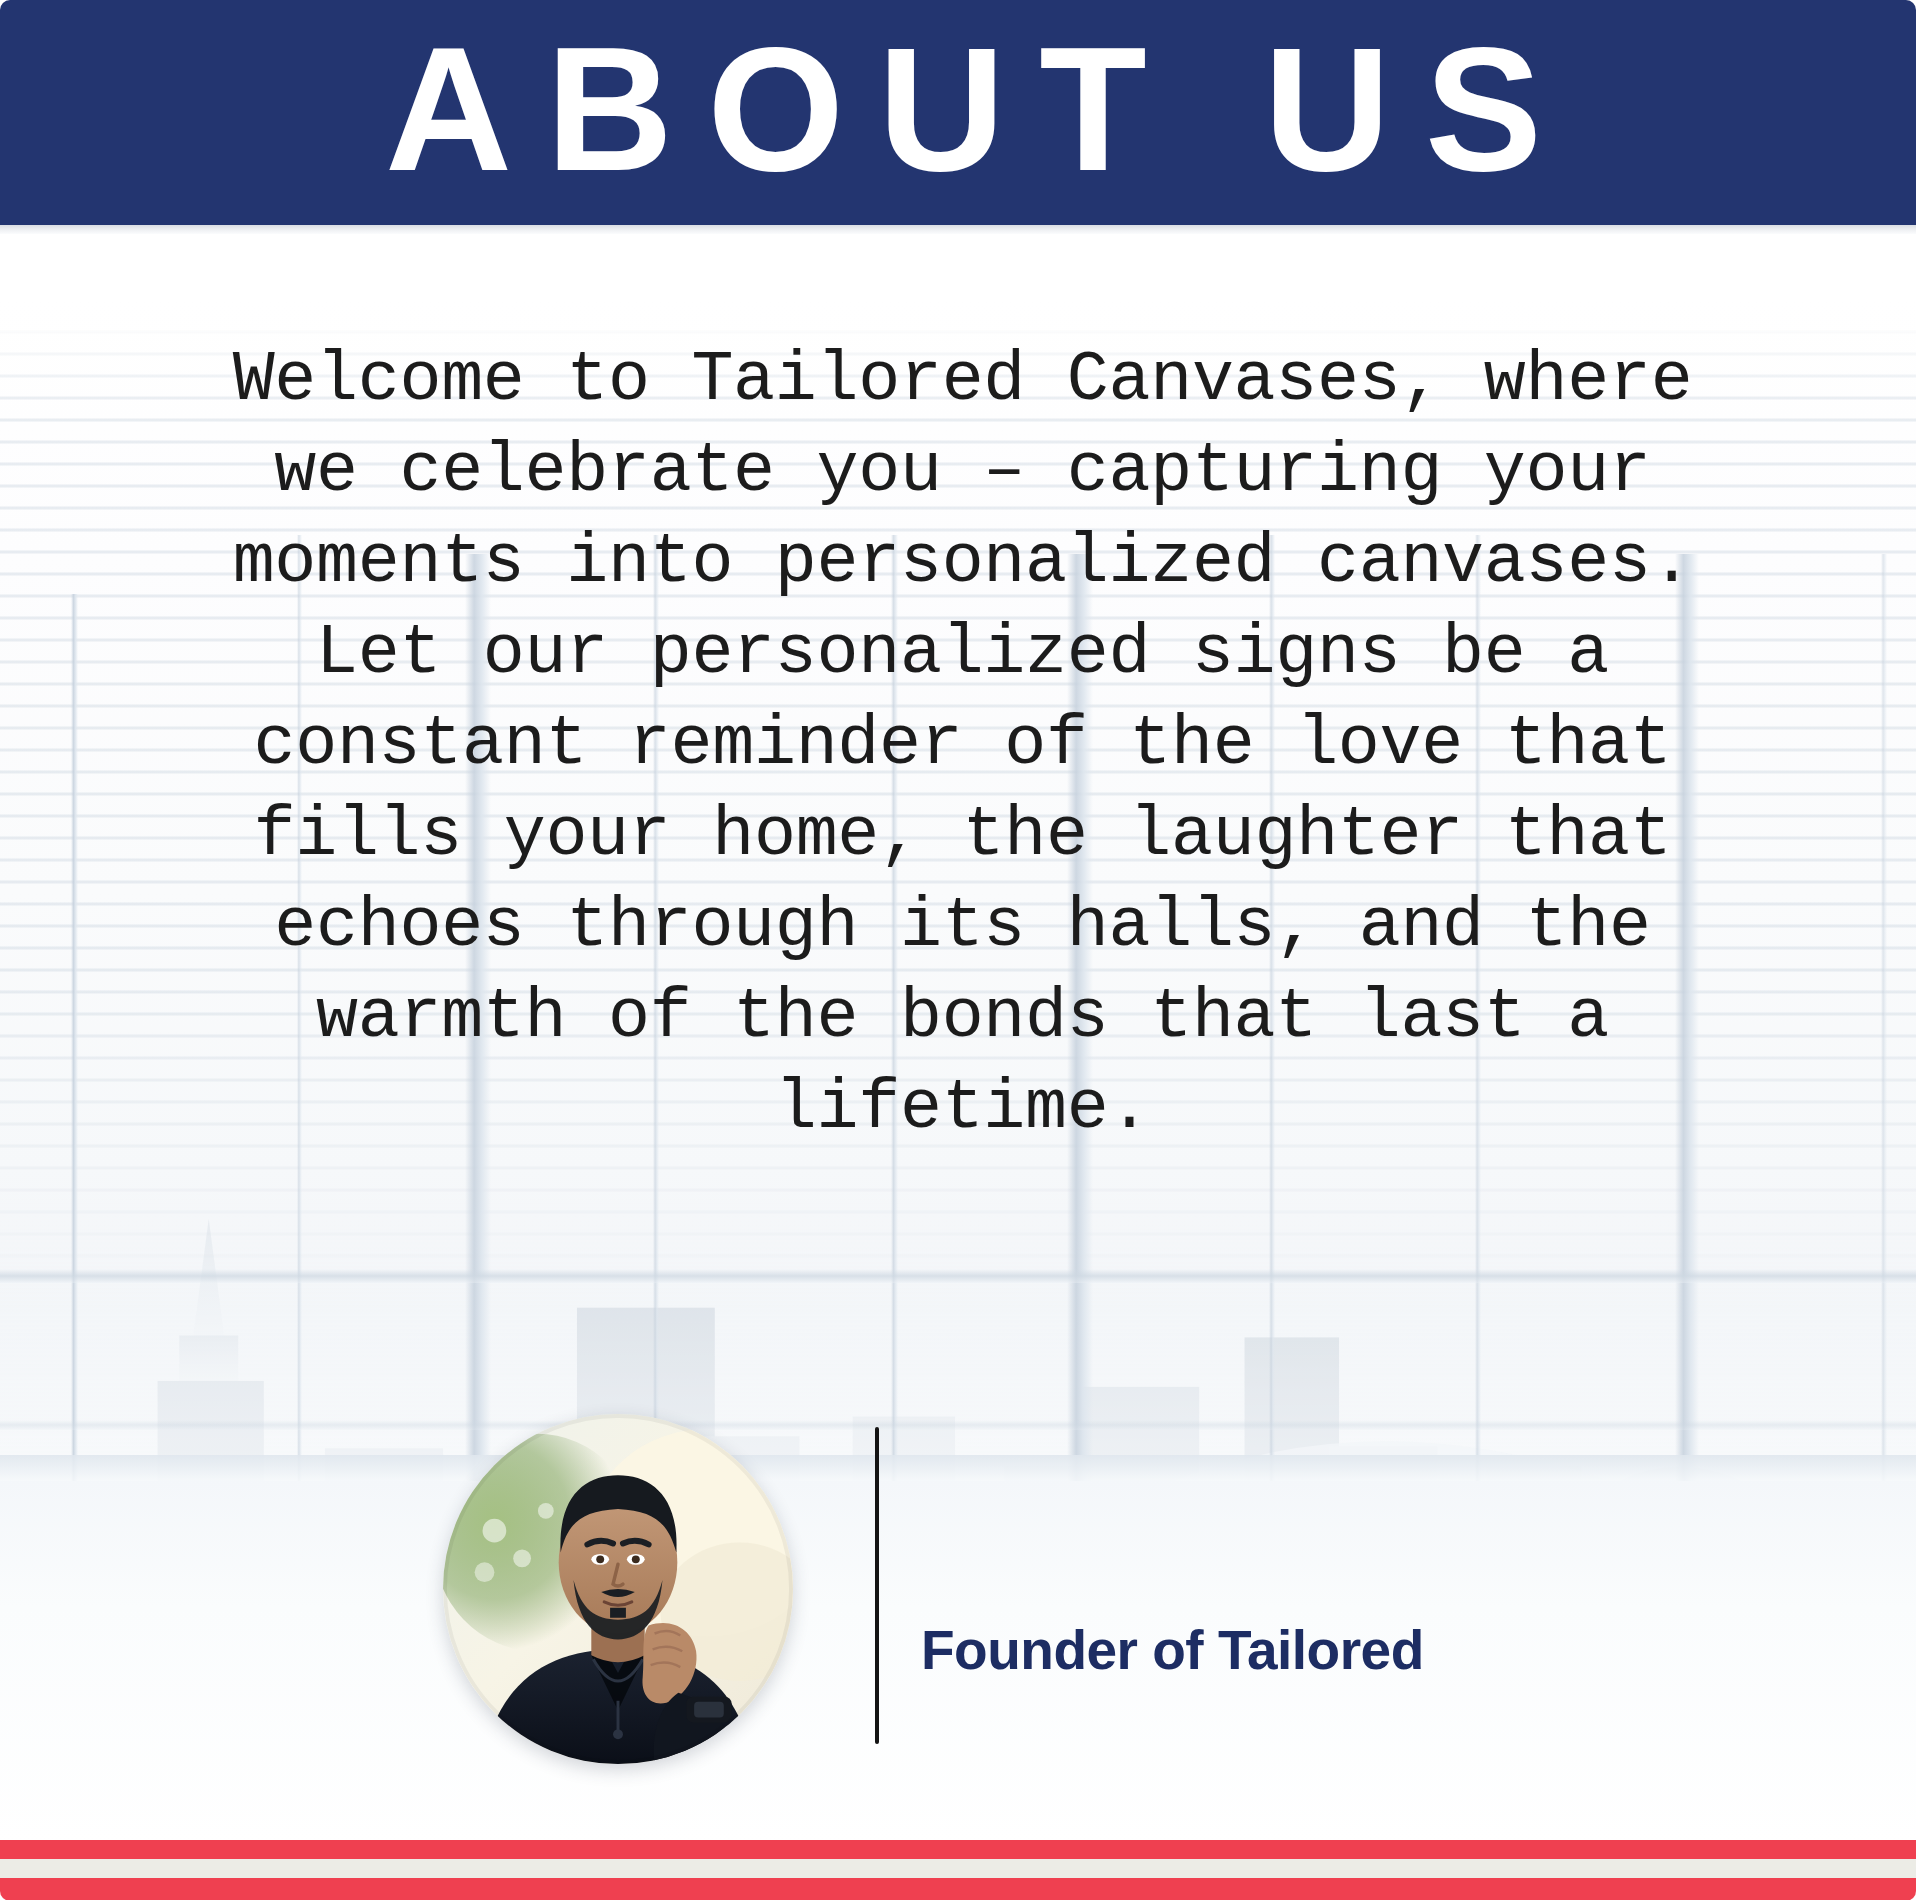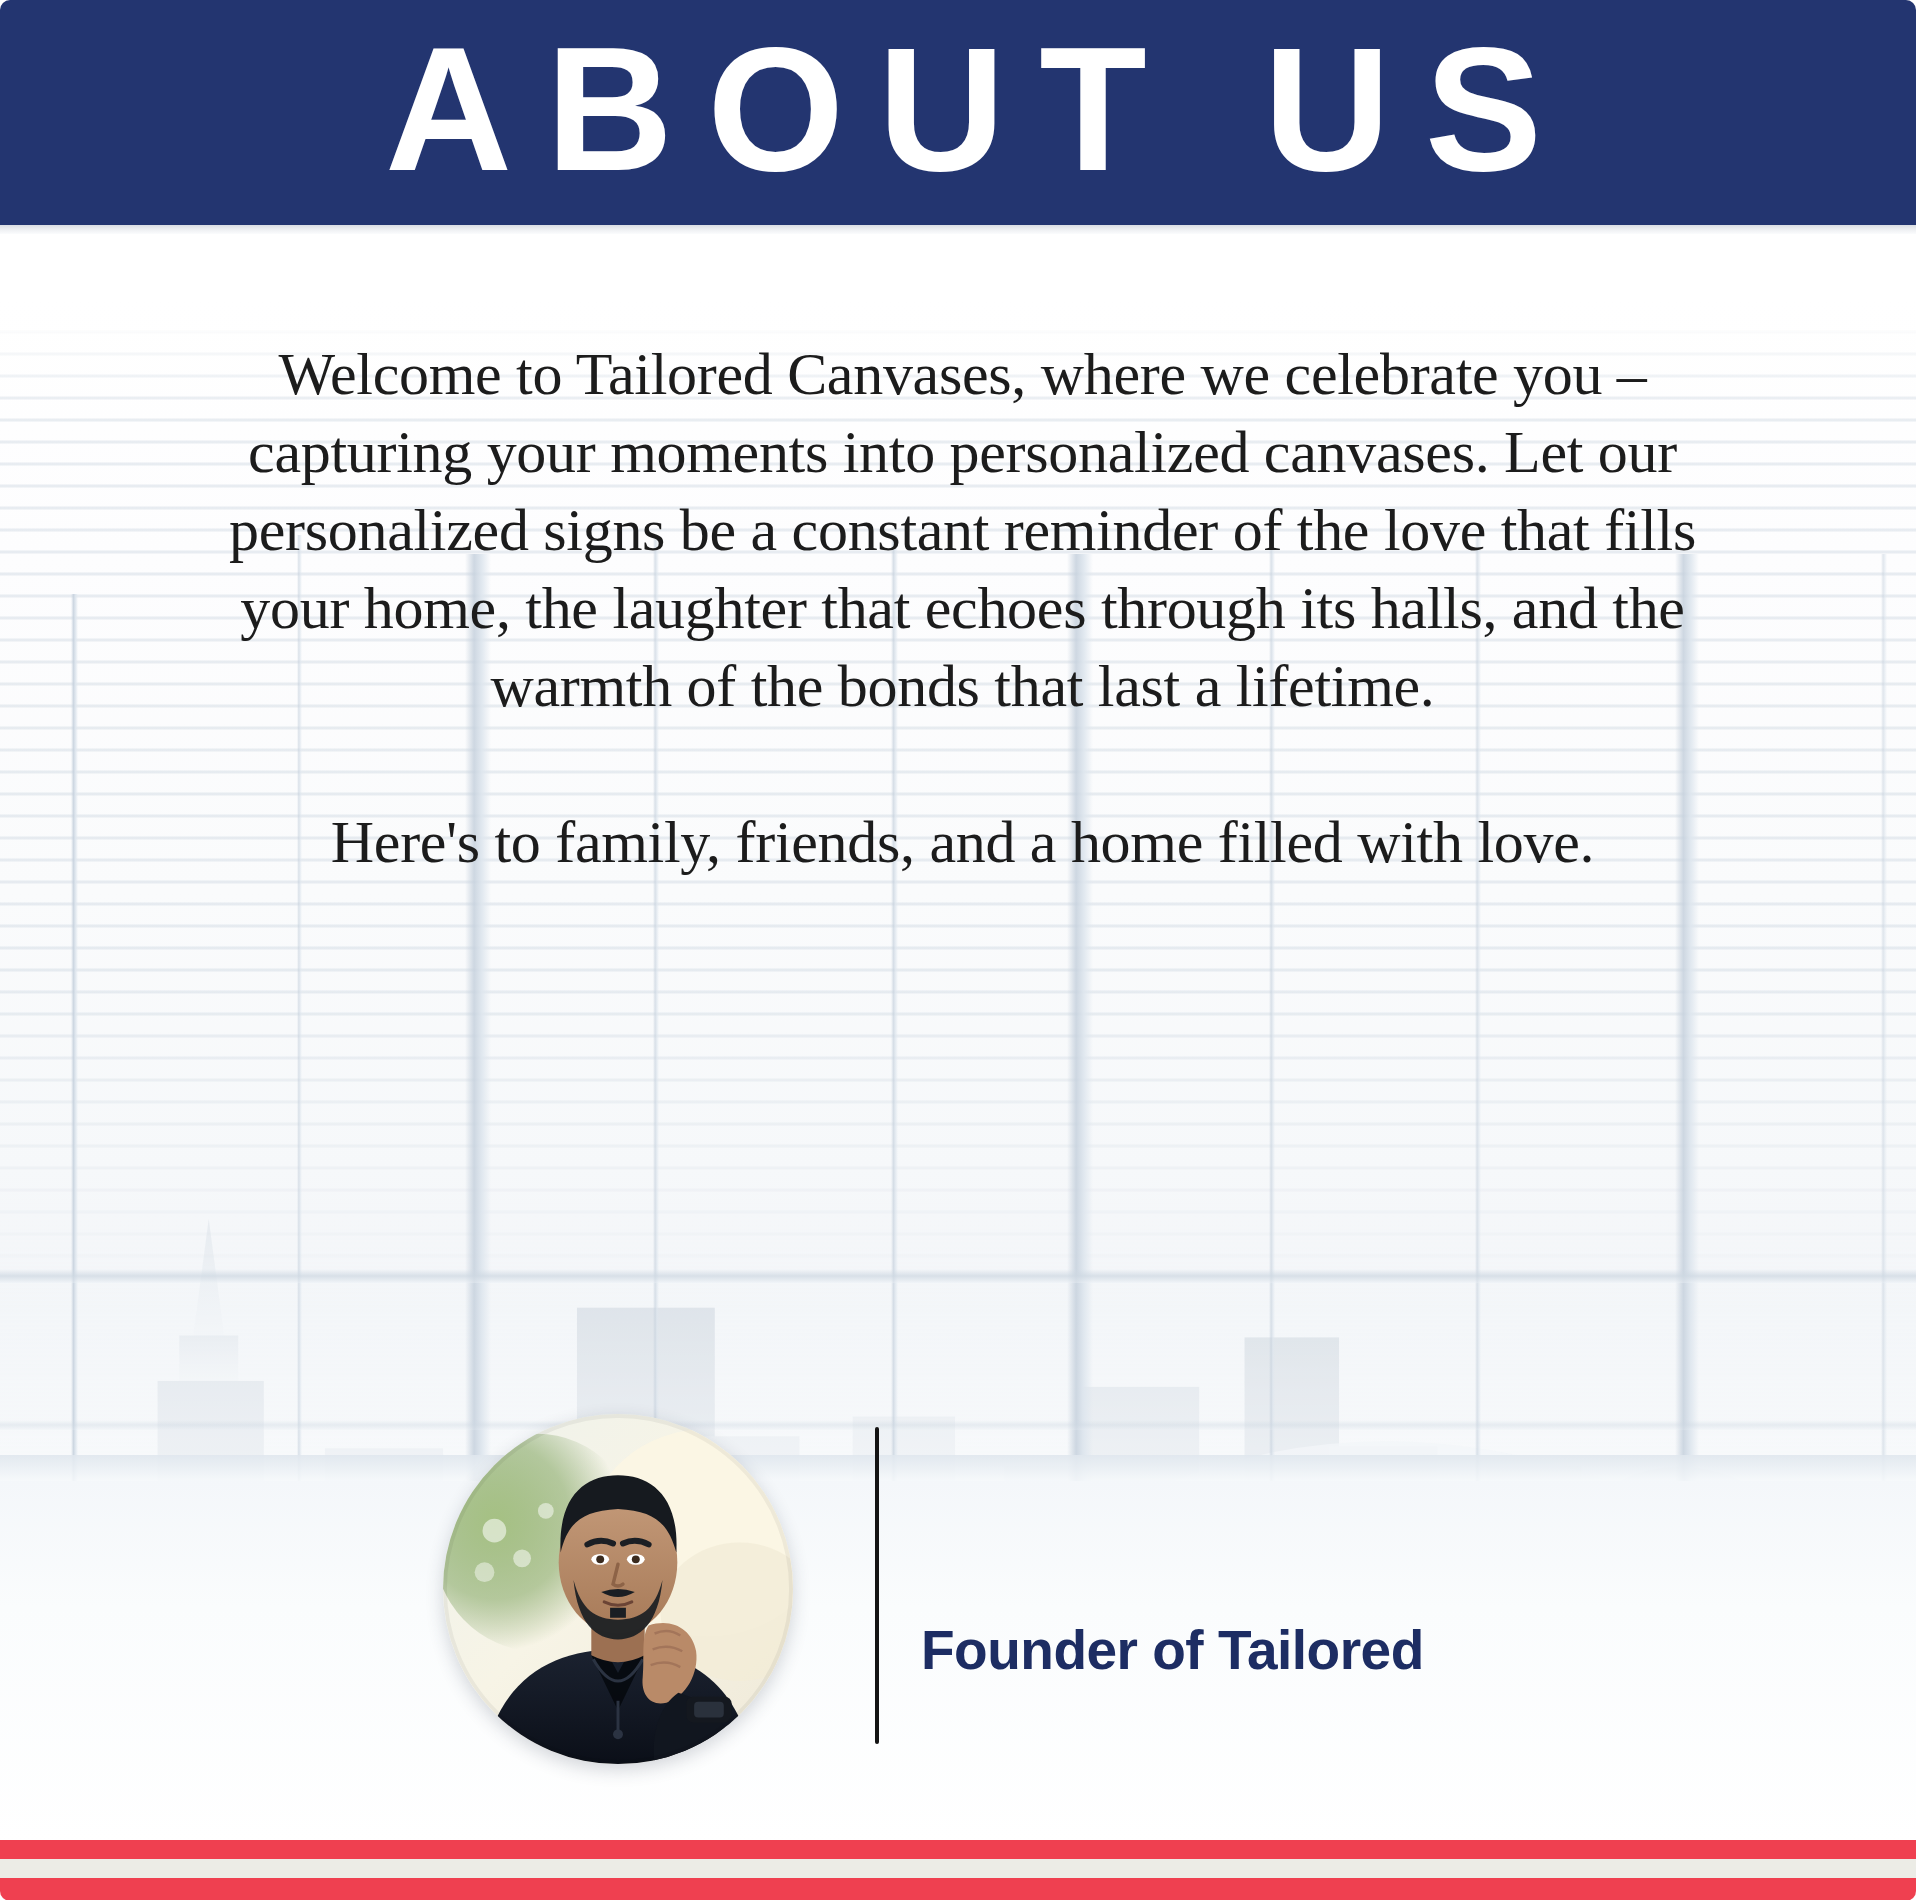--- a/index.html
+++ b/index.html
@@ -145,22 +145,22 @@
 
   
   #body-copy {
     position: absolute;
     left: 220px;
     top: 335px;
     width: 1485px;
     z-index: 4;
     text-align: center;
     color: #1c1c1c;
-    font-family: Liberation Serif, serif;
-    font-size: 60px;
+    font-family: Liberation Mono, monospace;
+    font-size: 70px;
     line-height: 1.30;
     font-weight: 400;
     letter-spacing: -0.3px;
   }
   #body-copy .para { margin: 0; }
   #body-copy .para + .para { margin-top: 1.30em; }
 
   
   #founder-block {
     position: absolute;
@@ -326,21 +326,20 @@
     <div class="floor"></div>
   </div>
 
   <div id="header-banner">
     <div id="header-title">ABOUT US</div>
   </div>
   <div id="header-underline"></div>
 
   <div id="body-copy">
     <p class="para">Welcome to Tailored Canvases, where we celebrate you – capturing your moments into personalized canvases. Let our personalized signs be a constant reminder of the love that fills your home, the laughter that echoes through its halls, and the warmth of the bonds that last a lifetime.</p>
-    <p class="para">Here's to family, friends, and a home filled with love.</p>
   </div>
 
   <div id="founder-block"></div>
 
   <div id="founder-portrait">
     <svg viewBox="0 0 354 354" aria-hidden="true">
       <defs>
         <linearGradient id="photoBg" x1="0" y1="0" x2="1" y2="1">
           <stop offset="0%" stop-color="#eef2ec"></stop>
           <stop offset="45%" stop-color="#f7f4e6"></stop>

